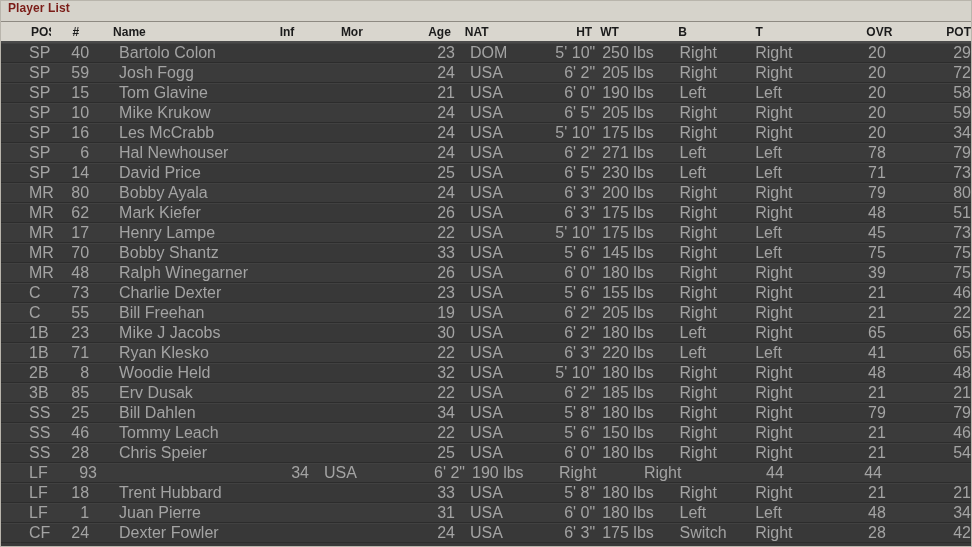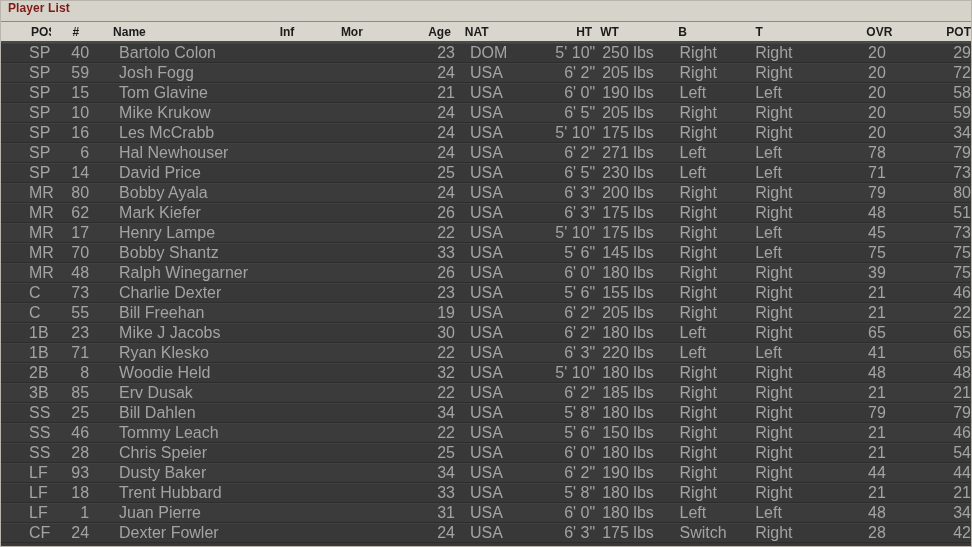--- a/index.html
+++ b/index.html
@@ -443,21 +443,20 @@
         <div class="cell c-ht">6' 0"</div>
         <div class="cell c-wt">180 lbs</div>
         <div class="cell c-b">Right</div>
         <div class="cell c-t">Right</div>
         <div class="cell c-ovr">21</div>
         <div class="cell c-pot">54</div>
       </div>
       <div class="row alt">
         <div class="cell c-pos">LF</div>
         <div class="cell c-num">93</div>
-        <div class="cell c-name">Dusty Baker</div>
         <div class="cell c-inf"></div>
         <div class="cell c-mor"></div>
         <div class="cell c-age">34</div>
         <div class="cell c-nat">USA</div>
         <div class="cell c-ht">6' 2"</div>
         <div class="cell c-wt">190 lbs</div>
         <div class="cell c-b">Right</div>
         <div class="cell c-t">Right</div>
         <div class="cell c-ovr">44</div>
         <div class="cell c-pot">44</div>

